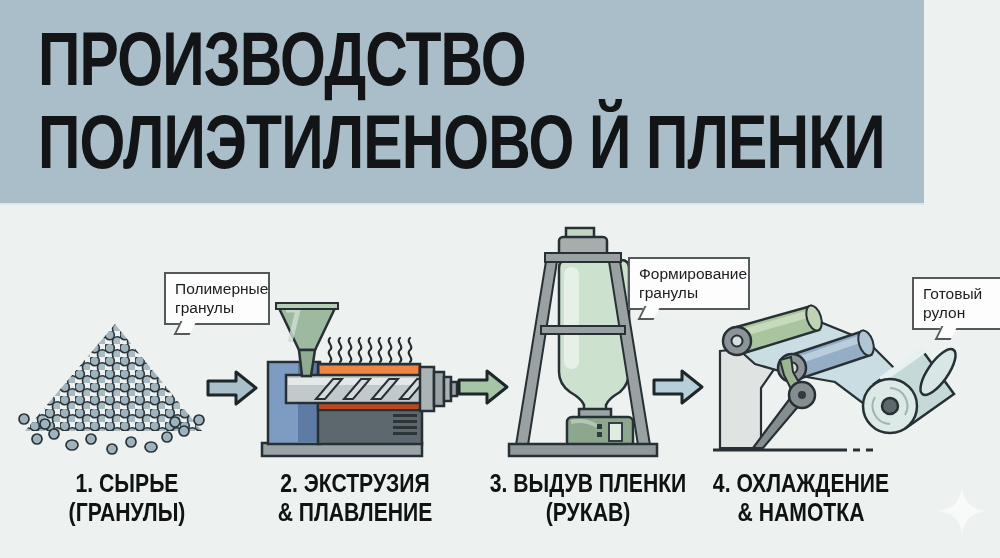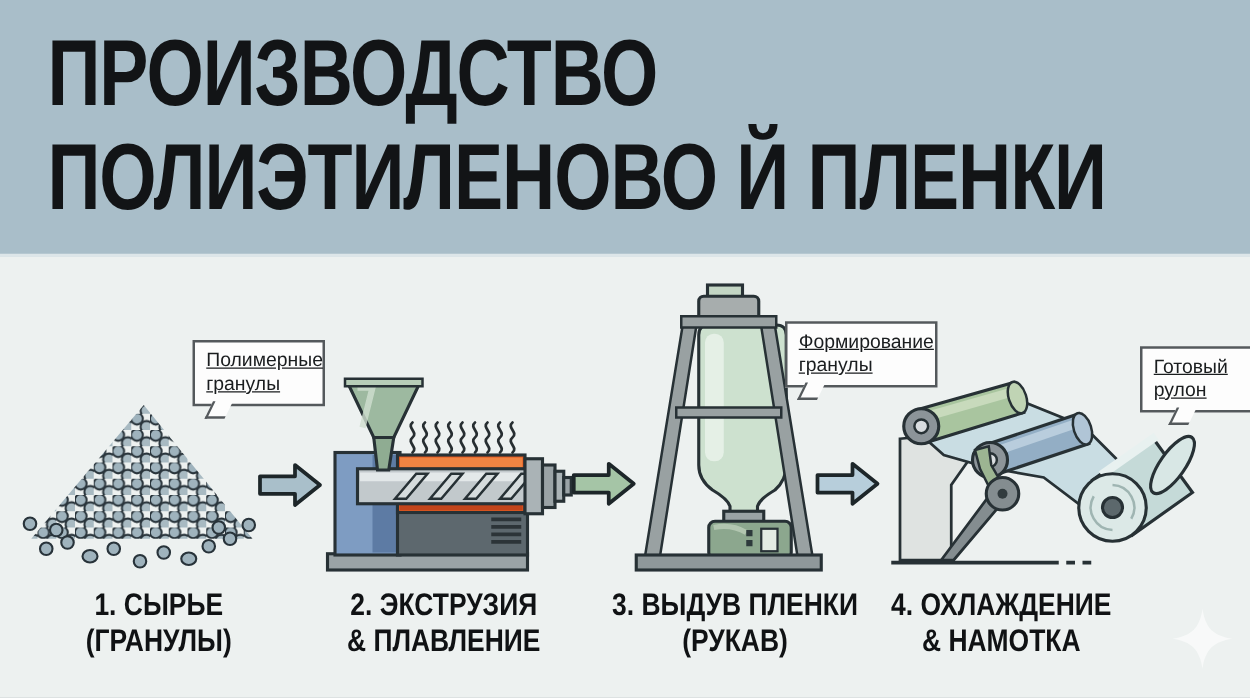--- a/index.html
+++ b/index.html
@@ -3,42 +3,42 @@
 <meta charset="utf-8">
 <style>
   html,body{margin:0;padding:0;background:#cfd6d8;}
   #stage-root{
     position:relative;width:1000px;height:558px;overflow:hidden;
     background:#edf1f0;font-family:"Liberation Sans",sans-serif;
     -webkit-font-smoothing:antialiased;
   }
   
   .header{
-    position:absolute;left:0;top:0;width:1000px;height:203px;
+    position:absolute;left:0;top:0;width:924px;height:203px;
     background:#a9bec9;border-bottom:2px solid #dde6e9;
   }
   .title{
     position:absolute;left:38px;top:18px;color:#121416;
     font-weight:bold;font-size:67px;line-height:74px;letter-spacing:-1px;
     transform:scale(0.88,1.12);transform-origin:top left;white-space:nowrap;
   }
   .title span{display:block;}
   
   .callout{
     position:absolute;background:#fdfdfd;border:2px solid #54595c;
     padding:5px 9px 6px 9px;font-size:15.5px;line-height:19px;color:#1a1d1f;
     box-shadow:0 0 0 0 transparent;z-index:5;
   }
   .callout .tail{
     position:absolute;left:11px;bottom:-12px;width:14px;height:12px;
     background:#fdfdfd;border-left:2px solid #54595c;border-bottom:2px solid #54595c;
     transform:skewX(-26deg);
   }
   .callout.tail-mid .tail{left:24px;}
-  .callout span{display:block;text-decoration:underline;}
+  .callout span{display:block;}
   
   .caption{
     position:absolute;top:470px;width:230px;text-align:center;color:#101214;
     font-weight:bold;font-size:23.5px;line-height:27px;letter-spacing:0px;
     transform:scale(0.9,1.06);transform-origin:center top;white-space:nowrap;
   }
   .caption span{display:block;}
   
   .illus,.arrow{position:absolute;}
   
@@ -49,21 +49,21 @@
 
 <div id="stage-root">
 
   <div class="header">
     <div class="title">
       <span>ПРОИЗВОДСТВО</span>
       <span>ПОЛИЭТИЛЕНОВО Й ПЛЕНКИ</span>
     </div>
   </div>
 
-  <div class="callout" style="left:154px;top:272px;width:84px;">
+  <div class="callout" style="left:164px;top:272px;width:84px;">
     <span>Полимерные</span>
     <span>гранулы</span>
     <div class="tail"></div>
   </div>
 
   <svg class="illus" style="left:15px;top:318px;" width="192" height="142" viewBox="0 0 192 142">
     <defs>
       <pattern id="gran" width="15" height="13" patternUnits="userSpaceOnUse">
         <circle cx="4.6" cy="4" r="4.7" fill="#9fb3bd" stroke="#28333a" stroke-width="1.6"></circle>
         <circle cx="12.2" cy="10.5" r="4.7" fill="#a8bac2" stroke="#28333a" stroke-width="1.6"></circle>

